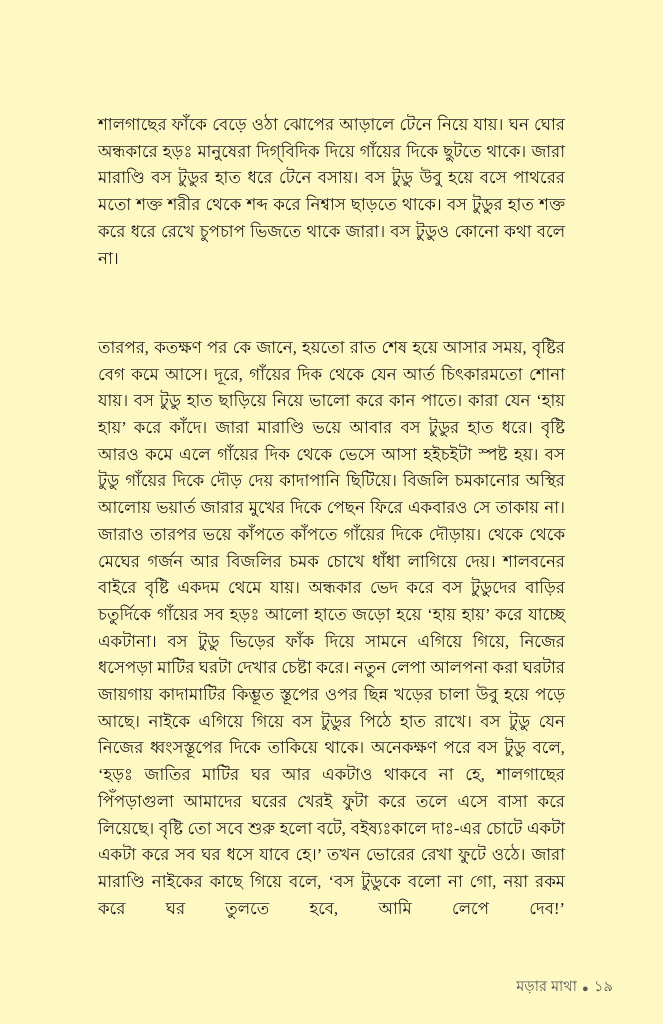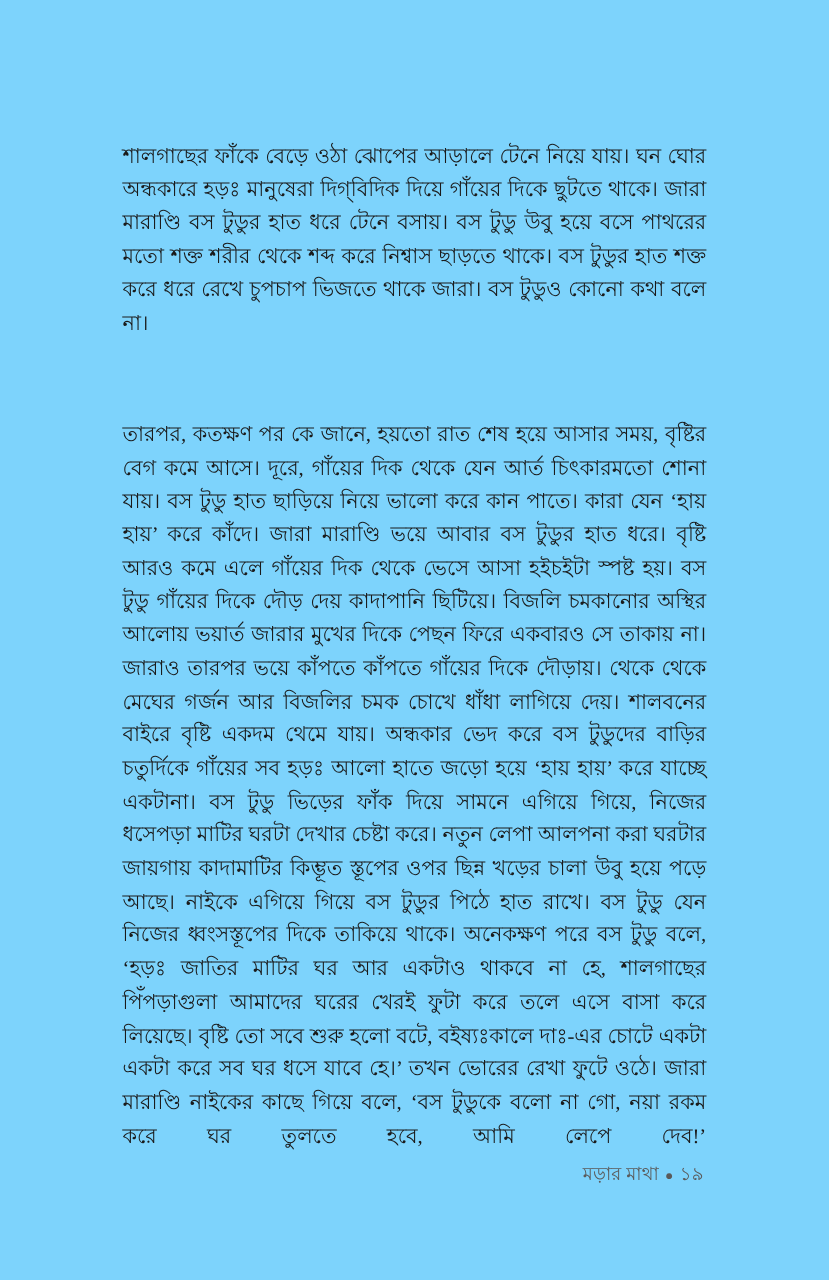--- a/index.html
+++ b/index.html
@@ -11,21 +11,21 @@
 
   body {
     font-family: "Liberation Serif", "DejaVu Serif", serif;
   }
 
   .page {
     position: relative;
     width: 663px;
     height: 1024px;
     margin: 0 auto;
-    background: #7dd3fc;
+    background: #fef9c3;
     overflow: hidden;
     box-sizing: border-box;
   }
 
   .text-block {
     position: absolute;
     left: 98px;
     top: 112px;
     width: 467px;
   }
@@ -50,22 +50,22 @@
   .para::after {
     content: "";
     display: inline-block;
     width: 100%;
   }
 
   .footer {
     position: absolute;
     left: 0;
     right: 0;
-    top: 930px;
-    padding-right: 100px;
+    top: 976px;
+    padding-right: 50px;
     text-align: right;
     font-size: 14.5px;
     line-height: 20px;
     color: #5a5a5a;
     font-family: "Liberation Serif", "DejaVu Serif", serif;
     letter-spacing: 0.01em;
     margin-left: 11px;
   }
 
   .footer-inner {

